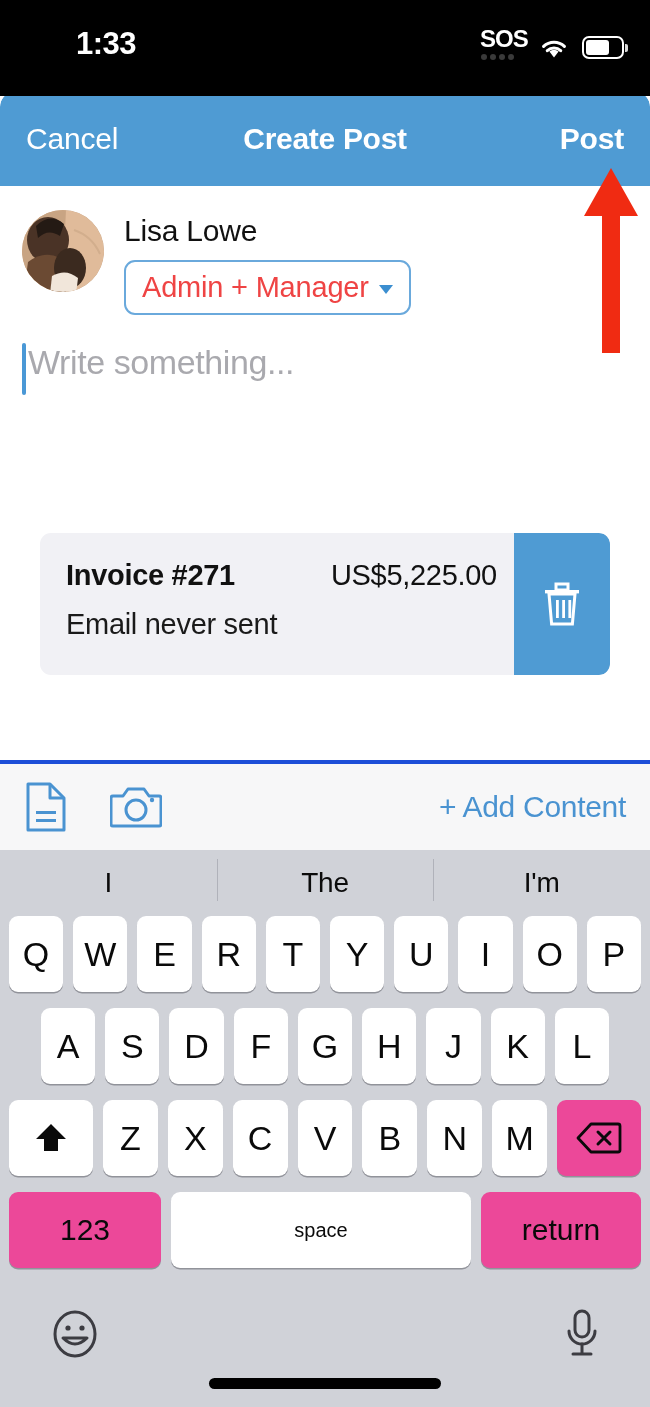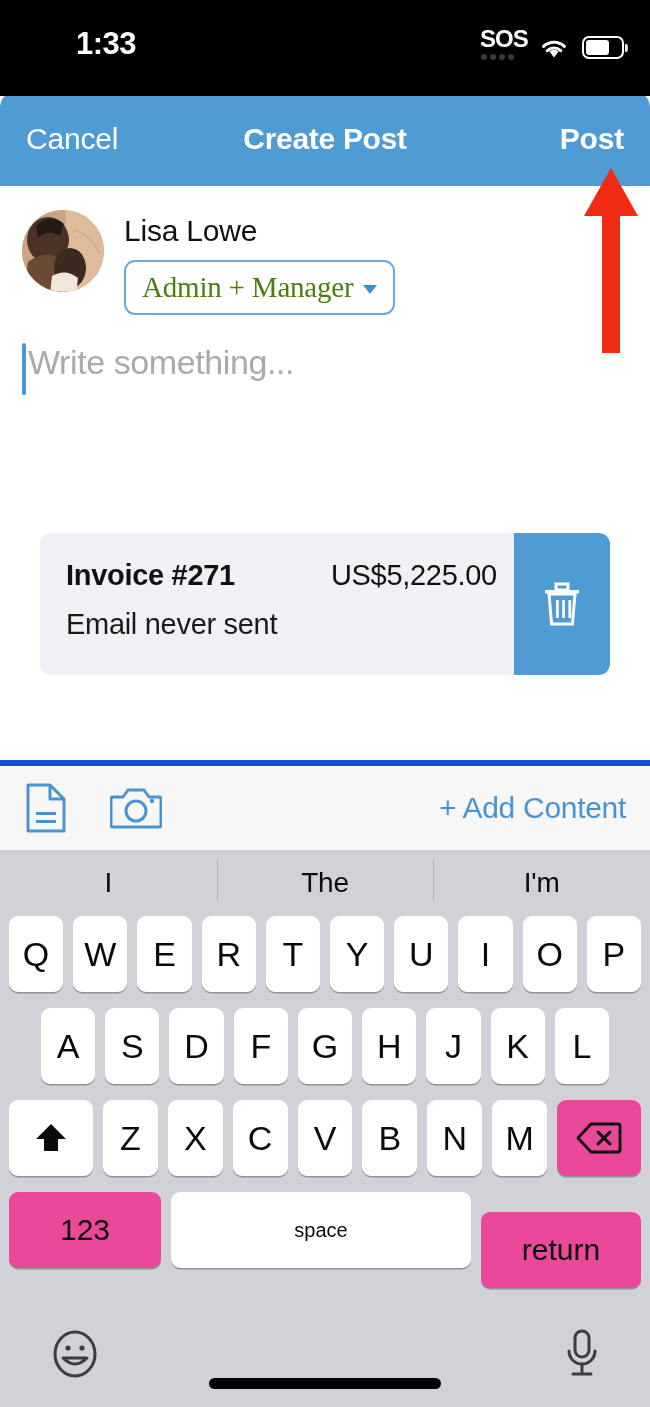--- a/index.html
+++ b/index.html
@@ -81,21 +81,21 @@
     width: 82px; height: 82px; border-radius: 50%; overflow: hidden;
     flex: none; background: #c6a384;
   }
   .author-meta { margin-left: 20px; padding-top: 4px; }
   .author-name { font-size: 30px; color: #111111; letter-spacing: -0.2px; }
   .role-pill {
     margin-top: 12px; display: inline-flex; align-items: center; gap: 10px;
     border: 2px solid #6aa9dc; border-radius: 11px;
     padding: 9px 16px; background: #fff; cursor: pointer;
   }
-  .role-pill-label { color: #4d7c0f; font-size: 29px; letter-spacing: -0.2px; font-family: Liberation Serif, serif; }
+  .role-pill-label { color: #ef4444; font-size: 29px; letter-spacing: -0.2px; }
   .chev-down {
     width: 0; height: 0; border-left: 7px solid transparent;
     border-right: 7px solid transparent; border-top: 9px solid #3b8ed0;
     margin-top: 3px;
   }
 
   .text-area { position: relative; margin: 28px 0 0 22px; display: flex; align-items: flex-start; }
   .caret {
     width: 4px; height: 52px; background: #4a98d6; border-radius: 2px; flex: none;
   }
@@ -117,21 +117,21 @@
   .invoice-sub { font-size: 29px; color: #1a1a1a; margin-top: 16px; letter-spacing: -0.3px; }
   .invoice-delete {
     width: 96px; background: #4f9bd3; display: flex;
     align-items: center; justify-content: center; cursor: pointer;
     border-radius: 0 11px 11px 0;
   }
 
   
   .attach-bar {
     position: absolute; left: 0; top: 669px; width: 650px; height: 90px;
-    background: #f7f7f8; border-top: 6px solid #1d4ed8;
+    background: #f7f7f8; border-top: 4px solid #1d4ed8;
     display: flex; align-items: center; padding: 0 24px;
   }
   .attach-ico { cursor: pointer; margin-right: 42px; display: flex; }
   .add-content {
     margin-left: auto; color: #4a93d1; font-size: 30px;
     letter-spacing: -0.3px; cursor: pointer;
   }
 
   
   .keyboard {
@@ -161,21 +161,21 @@
     display: flex; align-items: center; justify-content: center;
     font-size: 34px; color: #0a0a0a; cursor: pointer;
     box-shadow: 0 1.5px 0 rgba(120,122,130,0.72);
     margin: 0 5px; flex: 1; font-weight: 400;
   }
   .key.fn { background: #ec4899; }
   .key.shift { flex: 0 0 84px; }
   .key.back { flex: 0 0 84px; }
   .key.num { flex: 0 0 152px; font-size: 30px; }
   .key.space { flex: 1; font-size: 20px; }
-  .key.ret { flex: 0 0 160px; font-size: 30px; margin-top: 20px; }
+  .key.ret { flex: 0 0 160px; font-size: 30px; }
 
   .kbd-bottom {
     display: flex; align-items: center; justify-content: space-between;
     padding: 10px 50px 0 50px; height: 90px;
   }
   .kbd-bottom .bico { cursor: pointer; display: flex; }
 
   .home-indicator {
     position: absolute; bottom: 18px; left: 50%; transform: translateX(-50%);
     width: 232px; height: 11px; background: #000000; border-radius: 6px;

